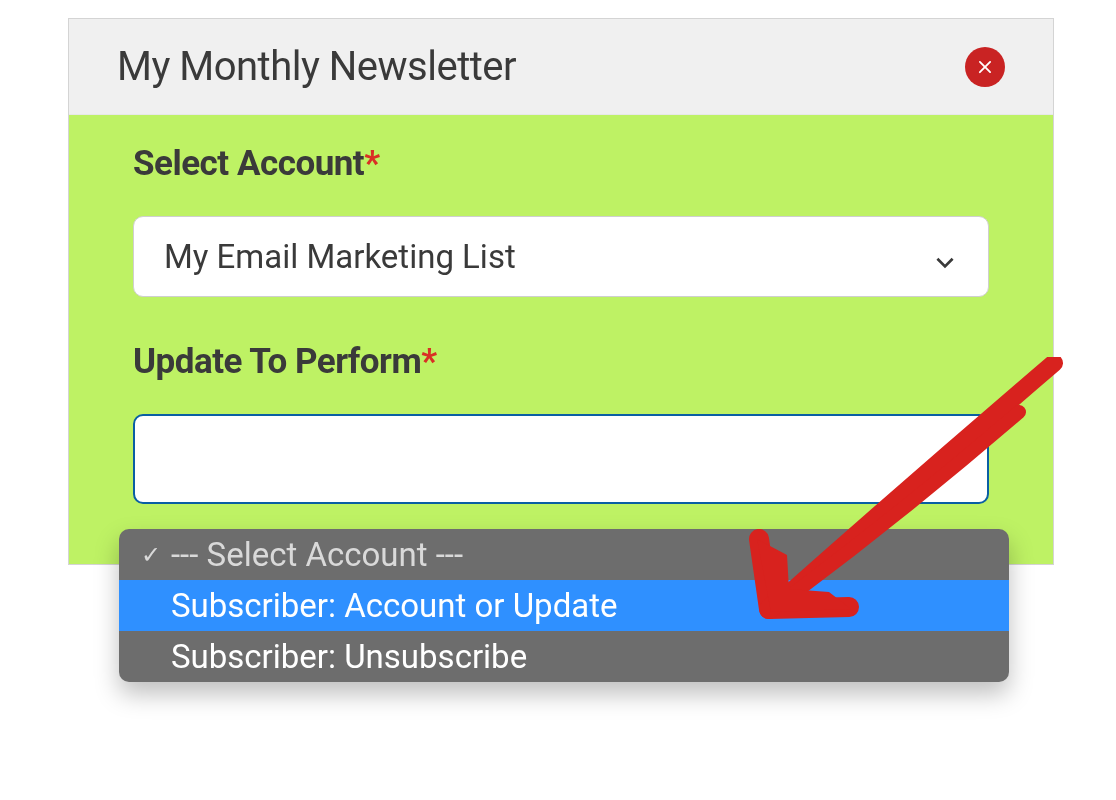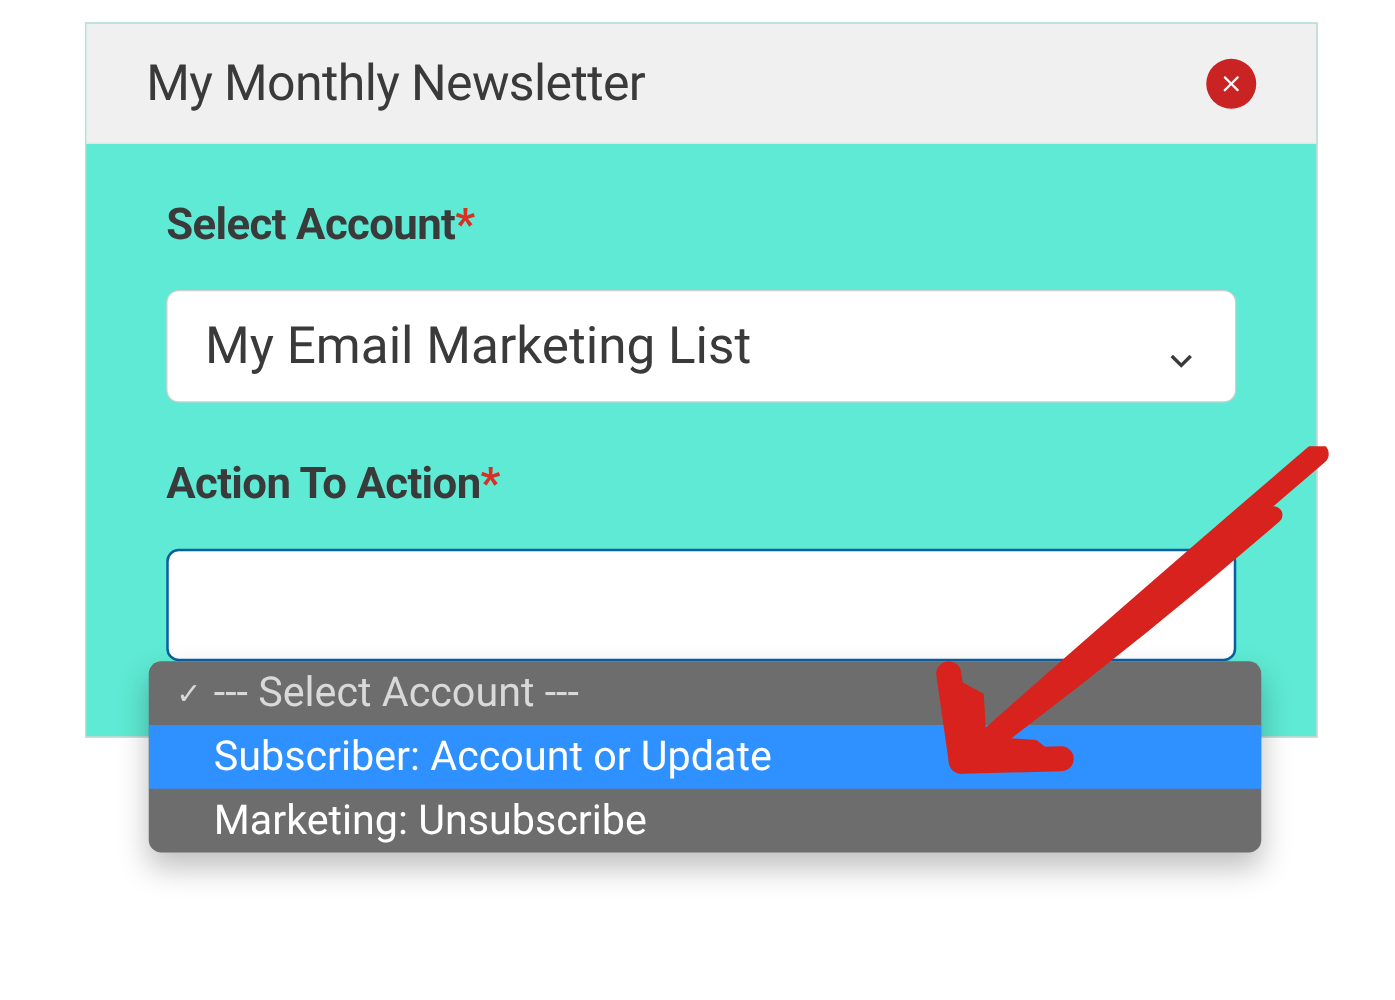--- a/index.html
+++ b/index.html
@@ -13,21 +13,21 @@
       width: 1116px;
       height: 800px;
       position: relative;
     }
     .panel {
       position: absolute;
       left: 68px;
       top: 18px;
       width: 986px;
       border: 1px solid #d4d4d4;
-      background: #5eead4;
+      background: #bef264;
     }
     .panel-header {
       background: #f0f0f0;
       border-bottom: 1px solid #e8e8e8;
       padding: 24px 48px 24px 48px;
       display: flex;
       align-items: center;
       justify-content: space-between;
     }
     .panel-title {
@@ -45,40 +45,40 @@
       align-items: center;
       justify-content: center;
       cursor: pointer;
     }
     .close-btn svg {
       width: 22px;
       height: 22px;
       fill: #fff;
     }
     .panel-body {
-      padding: 44px 64px 60px 64px;
+      padding: 28px 64px 60px 64px;
       position: relative;
     }
     .field-label {
       font-size: 35px;
       font-weight: 700;
       color: #3a3a3a;
       letter-spacing: -0.5px;
       margin-bottom: 32px;
     }
     .required {
       color: #d93025;
       font-weight: 700;
     }
     .select-field {
       width: 100%;
       border: 1px solid #cfcfcf;
       border-radius: 10px;
       padding: 20px 30px 20px 30px;
-      font-size: 41px;
+      font-size: 33px;
       color: #3a3a3a;
       display: flex;
       justify-content: space-between;
       align-items: center;
       cursor: pointer;
       background: #fff;
       margin-bottom: 44px;
     }
     .chevron-down {
       width: 26px;
@@ -161,36 +161,36 @@
     <div class="select-field">
       <span>My Email Marketing List</span>
       <span class="chevron-down">
         <svg viewBox="0 0 24 24">
             <polyline points="5 9 12 16 19 9"></polyline>
           </svg>
       </span>
     </div>
 
     <div class="field-label">
-      <span>Action To Action</span><span class="required">*</span>
+      <span>Update To Perform</span><span class="required">*</span>
     </div>
     <div class="select-field active"></div>
 
     <div class="dropdown-overlay">
       <div class="dropdown-item placeholder">
         <span class="check-slot">✓</span>
         <span>--- Select Account ---</span>
       </div>
       <div class="dropdown-item highlighted">
         <span class="check-slot hidden"></span>
         <span>Subscriber: Account or Update</span>
       </div>
       <div class="dropdown-item">
         <span class="check-slot hidden"></span>
-        <span>Marketing: Unsubscribe</span>
+        <span>Subscriber: Unsubscribe</span>
       </div>
     </div>
 
     <svg class="arrow-annotation" viewBox="0 0 400 280">
       <g stroke="#d8221e" fill="none" stroke-linecap="round" stroke-linejoin="round">
 
         <path d="M 375 6 Q 230 130 95 250" stroke-width="18"></path>
 
         <path d="M 340 55 Q 230 150 110 240" stroke-width="14"></path>
 

